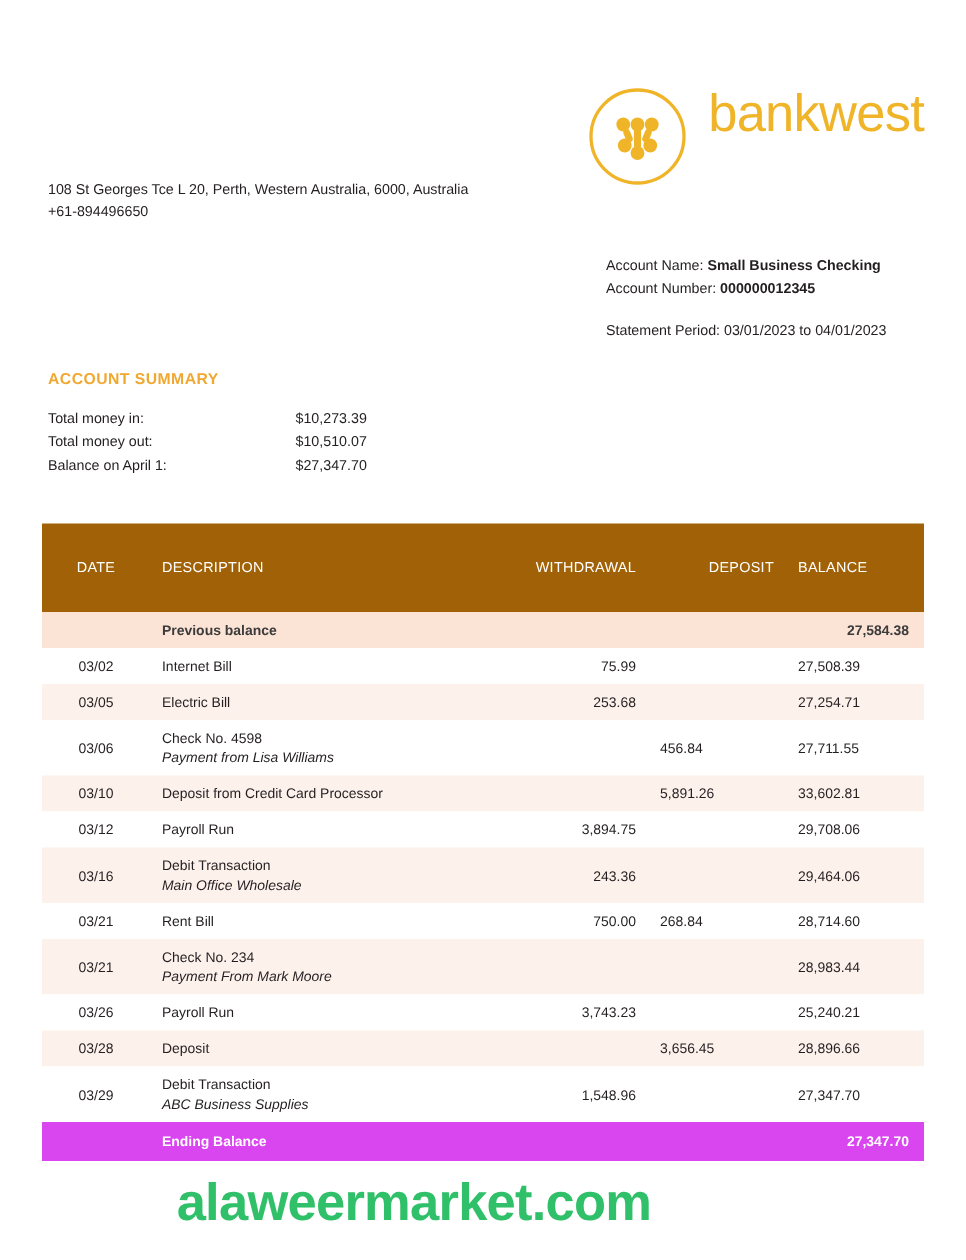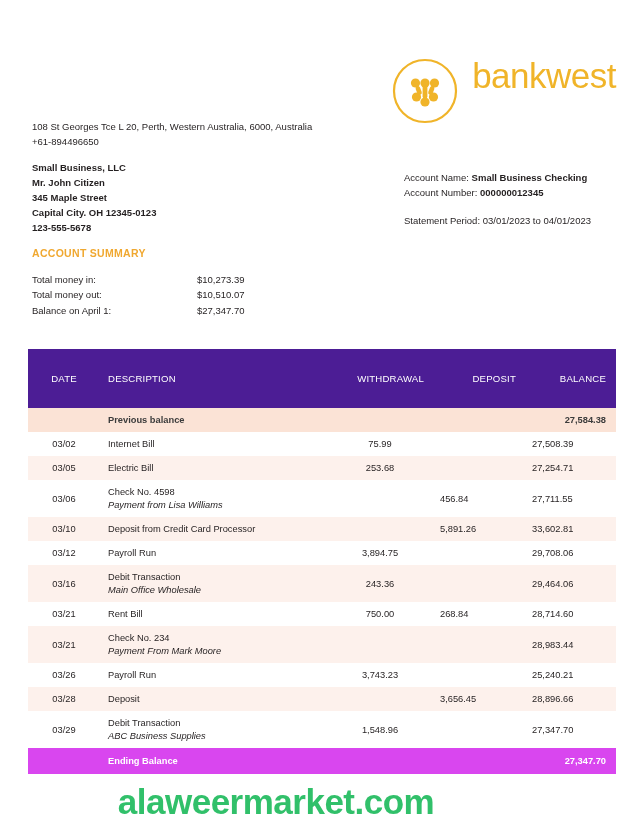--- a/index.html
+++ b/index.html
@@ -93,43 +93,43 @@
   
   .txn {
     position: absolute;
     top: 349px;
     left: 28px;
     width: 588px;
     border-collapse: collapse;
     font-size: 9.3px;
   }
   .txn th {
-    background: #4c1d95;
+    background: #a16207;
     color: #ffffff;
     font-weight: normal;
     font-size: 9.6px;
     padding: 24px 8px;
     text-align: left;
     letter-spacing: 0.2px;
     height: 25px;
   }
   .txn th.date { width: 72px; text-align: center; }
   .txn th.desc { width: 228px; }
   .txn th.wd   { width: 104px; text-align: right; }
   .txn th.dep  { width: 92px; text-align: right; }
-  .txn th.bal  { width: 92px; text-align: right; padding-right: 10px; }
+  .txn th.bal  { width: 92px; text-align: left; padding-right: 10px; }
 
   .txn td {
     padding: 7px 8px;
     vertical-align: middle;
     color: #231f20;
   }
   .txn td.date { text-align: center; width: 72px; }
   .txn td.desc { width: 228px; }
-  .txn td.wd   { text-align: center;  width: 104px; }
+  .txn td.wd   { text-align: right;  width: 104px; }
   .txn td.dep  { text-align: left;  width: 92px; }
   .txn td.bal  { text-align: left;  width: 92px; }
 
   .txn tr.alt td { background: #fdf1ec; }
   .txn tr.plain td { background: #ffffff; }
 
   .txn tr.prev td {
     background: #fbe3d6;
     font-weight: bold;
     color: #3b3b3b;
@@ -182,27 +182,20 @@
       </svg>
     </span>
     <span class="brand-name">bankwest</span>
   </div>
 
   <div class="bank-address">
     <div>108 St Georges Tce L 20, Perth, Western Australia, 6000, Australia</div>
     <div>+61-894496650</div>
   </div>
 
-  <div class="customer">
-    <div>Small Business, LLC</div>
-    <div>Mr. John Citizen</div>
-    <div>345 Maple Street</div>
-    <div>Capital City. OH 12345-0123</div>
-    <div>123-555-5678</div>
-  </div>
 
   <div class="acct-meta">
     <div class="row">
       <span class="lbl">Account Name:</span>
       <span class="val">Small Business Checking</span>
     </div>
     <div class="row">
       <span class="lbl">Account Number:</span>
       <span class="val">000000012345</span>
     </div>

